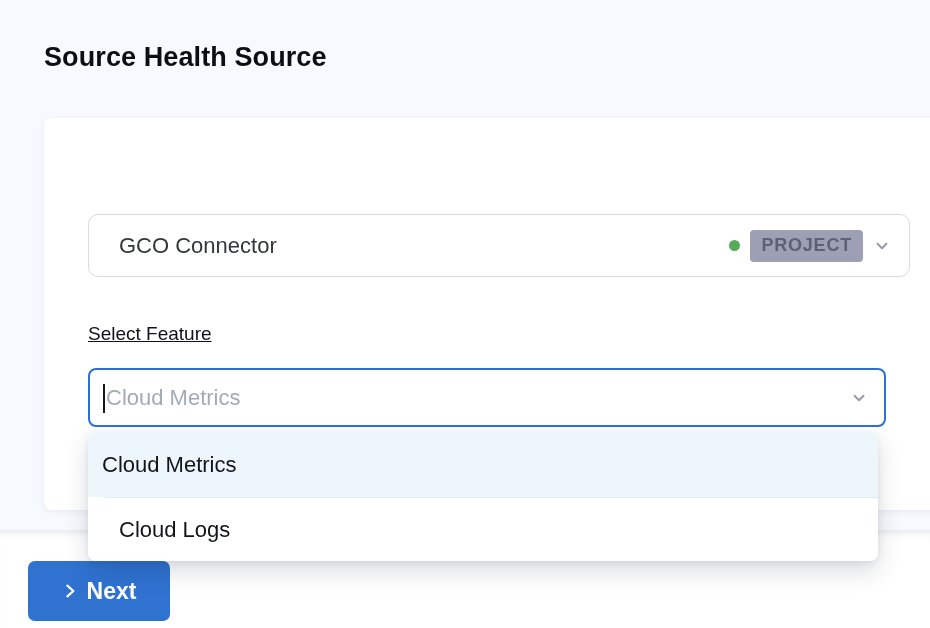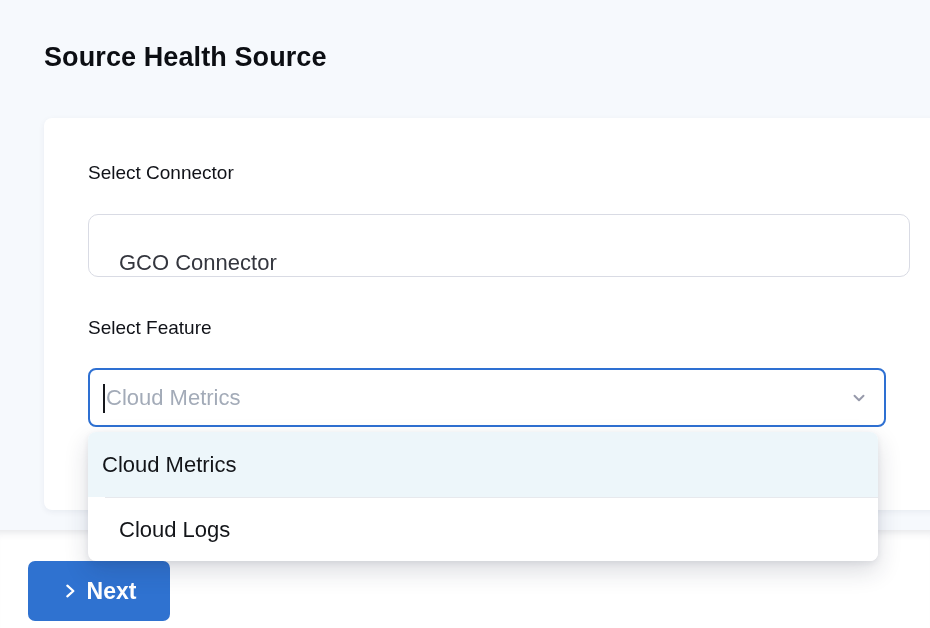--- a/index.html
+++ b/index.html
@@ -41,32 +41,32 @@
   }
 
   .field-label {
     position: absolute;
     left: 44px;
     font-size: 19px;
     font-weight: 500;
     color: #101218;
   }
   .label-connector { top: 44px; }
-  .label-feature   { top: 199px; }
+  .label-feature   { top: 205px; text-decoration: underline; }
 
   
   .connector-select {
     position: absolute;
     left: 44px; top: 96px;
     width: 822px; height: 63px;
     background: #ffffff;
     border: 1px solid #d9dbe4;
     border-radius: 10px;
     display: flex;
-    align-items: flex-end;
+    align-items: center;
     padding: 0 18px 0 30px;
     cursor: pointer;
   }
   .connector-value {
     font-size: 22px;
     color: #34363e;
     flex: 0 0 auto;
   }
   .connector-right {
     margin-left: auto;
@@ -176,24 +176,30 @@
 </style>
 </head>
 <body>
 
 <div class="main-bg"></div>
 
 <h1 class="page-title">Source Health Source</h1>
 
 <div class="card">
 
-  <div class="field-label label-connector">Select Connector</div>
 
   <div class="connector-select">
     <span class="connector-value">GCO Connector</span>
+    <span class="connector-right">
+      <span class="status-dot"></span>
+      <span class="scope-badge">PROJECT</span>
+      <svg class="chev" width="18" height="18" viewBox="0 0 24 24" fill="none" stroke="#979aab" stroke-width="2.6" stroke-linecap="round" stroke-linejoin="round">
+        <polyline points="6 9 12 15 18 9"></polyline>
+      </svg>
+    </span>
   </div>
 
   <div class="field-label label-feature">Select Feature</div>
 
   <div class="feature-combobox">
     <span class="text-caret"></span>
     <input class="feature-input" type="text" placeholder="Cloud Metrics" style="">
     <svg class="chev" width="18" height="18" viewBox="0 0 24 24" fill="none" stroke="#979aab" stroke-width="2.6" stroke-linecap="round" stroke-linejoin="round">
       <polyline points="6 9 12 15 18 9"></polyline>
     </svg>

